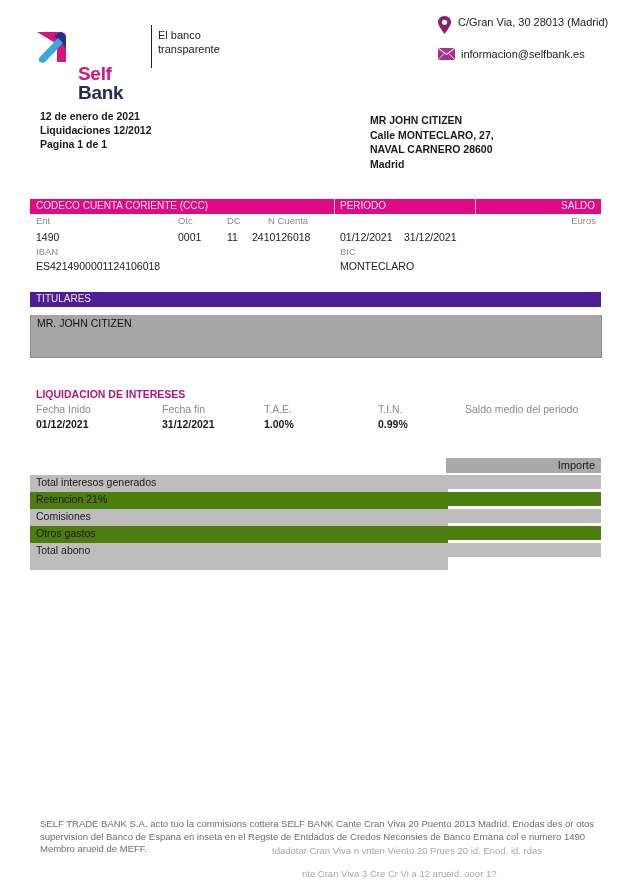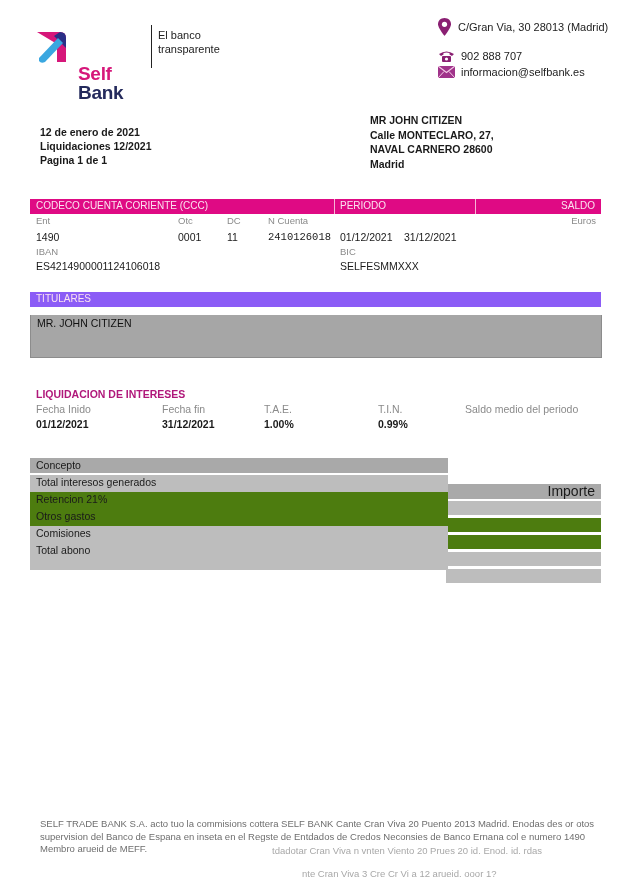--- a/index.html
+++ b/index.html
@@ -10,43 +10,43 @@
     .abs { position: absolute; }
     
     .logo { left: 34px; top: 26px; width: 100px; height: 44px; }
     .logo-mark { position: absolute; left: 0; top: 2px; width: 36px; height: 36px; }
     .logo-text { position: absolute; left: 44px; top: 0; font-size: 19px; font-weight: bold; line-height: 19px; letter-spacing: -0.3px; }
     .logo-self { color: #d6177a; margin-top: 38px; }
     .logo-bank { color: #242a5c; }
     .divider-v { left: 151px; top: 25px; width: 1px; height: 43px; background: #222; }
     .tagline { left: 158px; top: 28px; font-size: 11px; line-height: 14px; color: #222; }
     .contact { left: 438px; top: 16px; font-size: 11px; color: #222; }
-    .contact-row { display: flex; align-items: center; height: 16px; }
+    .contact-row { display: flex; align-items: flex-start; height: 16px; }
     .contact-row svg { margin-right: 6px; }
     
-    .meta { left: 40px; top: 109px; font-size: 10.5px; font-weight: bold; line-height: 14px; margin-top: 16px; }
+    .meta { left: 40px; top: 109px; font-size: 10.5px; font-weight: bold; line-height: 14px; }
     .recipient { left: 370px; top: 113px; font-size: 10.5px; font-weight: bold; line-height: 14.5px; }
     
     .ccc-bar { left: 30px; top: 199px; width: 571px; height: 15px; background: #df0a84; }
     .bar-label { position: absolute; top: 1px; font-size: 10px; color: #fbe3f0; }
     .bar-sep { position: absolute; top: 0; width: 1px; height: 15px; background: #f6b6d6; }
     .lbl { font-size: 9.5px; color: #8a8a8a; }
     .val { font-size: 10.5px; color: #1a1a1a; }
     
-    .tit-bar { left: 30px; top: 292px; width: 571px; height: 15px; background: #8b5cf6; }
+    .tit-bar { left: 30px; top: 292px; width: 571px; height: 15px; background: #4c1d95; }
     .tit-box { left: 30px; top: 315px; width: 570px; height: 42px; background: #a6a6a6; border: 1px solid #8c8c8c; border-top: none; }
     
     .liq-title { left: 36px; top: 388px; font-size: 10.5px; font-weight: bold; color: #b0177a; }
     .liq-lbl { top: 403px; font-size: 10.5px; color: #8a8a8a; }
     .liq-val { top: 418px; font-size: 10.5px; font-weight: bold; color: #1a1a1a; }
     
     .ctable { left: 30px; top: 458px; width: 571px; }
     .crow { position: relative; height: 17px; margin-bottom: 0px; }
     .ccell-l { position: absolute; left: 0; width: 412px; height: 27px; font-size: 10.5px; line-height: 14px; padding-left: 6px; color: #1a1a1a; }
-    .ccell-r { position: absolute; left: 416px; width: 155px; height: 14px; font-size: 14px; line-height: 14px; text-align: right; color: #1a1a1a; margin-top: 26px; }
+    .ccell-r { position: absolute; left: 416px; width: 155px; height: 14px; font-size: 11px; line-height: 14px; text-align: right; color: #1a1a1a; }
     .c-head { background: #a9a9a9; }
     .c-dark { background: #bdbdbd; }
     .c-light { background: #4d7c0f; }
     
     .footer { left: 40px; top: 818px; width: 560px; font-size: 9.5px; line-height: 12.5px; color: #6e6e6e; }
     .footer .faded { color: #a8a8a8; }
   </style>
 </head>
 <body>
 
@@ -71,39 +71,31 @@
   <div class="contact-row" style="height:22px;">
     <svg width="13" height="18" viewBox="0 0 13 18">
       <path d="M6.5 0 C10.5 0 13 2.8 13 6.3 C13 10 6.5 18 6.5 18 C6.5 18 0 10 0 6.3 C0 2.8 2.5 0 6.5 0 Z" fill="#8a1f72"></path>
       <circle cx="6.5" cy="6.3" r="2.6" fill="#fff"></circle>
     </svg>
     <span style="margin-left:1px;">C/Gran Via, 30 28013 (Madrid)</span>
   </div>
   <div style="height:10px;"></div>
   <div class="contact-row">
     <svg width="17" height="12" viewBox="0 0 17 12">
-      <path d="M1 4 Q8.5 -1 16 4 L14 6 L11.5 4.5 L11.5 3 Q8.5 2 5.5 3 L5.5 4.5 L3 6 Z" fill="#8a1f72"></path>
-      <rect x="4" y="6" width="9" height="6" rx="1" fill="#8a1f72"></rect>
-      <circle cx="8.5" cy="9" r="1.6" fill="#fff"></circle>
-    </svg>
-    <span>902 888 707</span>
-  </div>
-  <div class="contact-row">
-    <svg width="17" height="12" viewBox="0 0 17 12">
       <rect x="0" y="0" width="17" height="12" fill="#a0338a"></rect>
       <path d="M0 0 L8.5 6.5 L17 0" stroke="#f3c9e6" stroke-width="1.2" fill="none"></path>
       <path d="M0 12 L6 5.5 M17 12 L11 5.5" stroke="#f3c9e6" stroke-width="1" fill="none"></path>
     </svg>
     <span>informacion@selfbank.es</span>
   </div>
 </div>
 
 <div class="abs meta">
   <div>12 de enero de 2021</div>
-  <div>Liquidaciones 12/2021</div>
+  <div>Liquidaciones 12/2012</div>
   <div>Pagina 1 de 1</div>
 </div>
 
 <div class="abs recipient">
   <div>MR JOHN CITIZEN</div>
   <div>Calle MONTECLARO, 27,</div>
   <div>NAVAL  CARNERO 28600</div>
   <div>Madrid</div>
 </div>
 
@@ -117,28 +109,28 @@
 
 <span class="abs lbl" style="left:36px; top:215px;">Ent</span>
 <span class="abs lbl" style="left:178px; top:215px;">Otc</span>
 <span class="abs lbl" style="left:227px; top:215px;">DC</span>
 <span class="abs lbl" style="left:268px; top:215px;">N Cuenta</span>
 <span class="abs lbl" style="right:33px; top:215px;">Euros</span>
 
 <span class="abs val" style="left:36px; top:231px;">1490</span>
 <span class="abs val" style="left:178px; top:231px;">0001</span>
 <span class="abs val" style="left:227px; top:231px;">11</span>
-<span class="abs val" style="left:268px; top:231px;font-family:Liberation Mono, monospace;">2410126018</span>
+<span class="abs val" style="left:252px; top:231px;">2410126018</span>
 <span class="abs val" style="left:340px; top:231px;">01/12/2021</span>
 <span class="abs val" style="left:404px; top:231px;">31/12/2021</span>
 
 <span class="abs lbl" style="left:36px; top:246px;">IBAN</span>
 <span class="abs lbl" style="left:340px; top:246px;">BIC</span>
 <span class="abs val" style="left:36px; top:260px;">ES4214900001124106018</span>
-<span class="abs val" style="left:340px; top:260px;">SELFESMMXXX</span>
+<span class="abs val" style="left:340px; top:260px;">MONTECLARO</span>
 
 <div class="abs tit-bar">
   <span class="bar-label" style="left:6px;">TITULARES</span>
 </div>
 <div class="abs tit-box">
   <div style="padding:2px 6px; font-size:10.5px; color:#111;">MR. JOHN CITIZEN</div>
 </div>
 
 <div class="abs liq-title">LIQUIDACION DE INTERESES</div>
 <span class="abs liq-lbl" style="left:36px;">Fecha Inido</span>
@@ -147,38 +139,37 @@
 <span class="abs liq-lbl" style="left:378px;">T.I.N.</span>
 <span class="abs liq-lbl" style="left:465px;">Saldo medio del periodo</span>
 <span class="abs liq-val" style="left:36px;">01/12/2021</span>
 <span class="abs liq-val" style="left:162px;">31/12/2021</span>
 <span class="abs liq-val" style="left:264px;">1.00%</span>
 <span class="abs liq-val" style="left:378px;">0.99%</span>
 <span class="abs liq-val" style="left:465px;"></span>
 
 <div class="abs ctable">
   <div class="crow">
-    <div class="ccell-l c-head" style="height:15px;">Concepto</div>
     <div class="ccell-r c-head" style="height:15px; padding-right:6px; width:149px;">Importe</div>
   </div>
   <div class="crow">
     <div class="ccell-l c-dark">Total interesos generados</div>
     <div class="ccell-r c-dark"></div>
   </div>
   <div class="crow">
     <div class="ccell-l c-light">Retencion 21%</div>
     <div class="ccell-r c-light"></div>
   </div>
   <div class="crow">
+    <div class="ccell-l c-dark">Comisiones</div>
+    <div class="ccell-r c-dark"></div>
+  </div>
+  <div class="crow">
     <div class="ccell-l c-light">Otros gastos</div>
     <div class="ccell-r c-light"></div>
-  </div>
-  <div class="crow">
-    <div class="ccell-l c-dark">Comisiones</div>
-    <div class="ccell-r c-dark"></div>
   </div>
   <div class="crow">
     <div class="ccell-l c-dark">Total abono</div>
     <div class="ccell-r c-dark"></div>
   </div>
 </div>
 
 <div class="abs footer">
   <div>SELF TRADE BANK S.A. acto tuo la commisions cottera SELF BANK Cante Cran Viva 20 Puento 2013 Madrid. Enodas des or otos</div>
   <div>supervision del  Banco de Espana en inseta en el Regste de Entdados de Credos Neconsies de Banco Ernana col e numero 1490</div>

